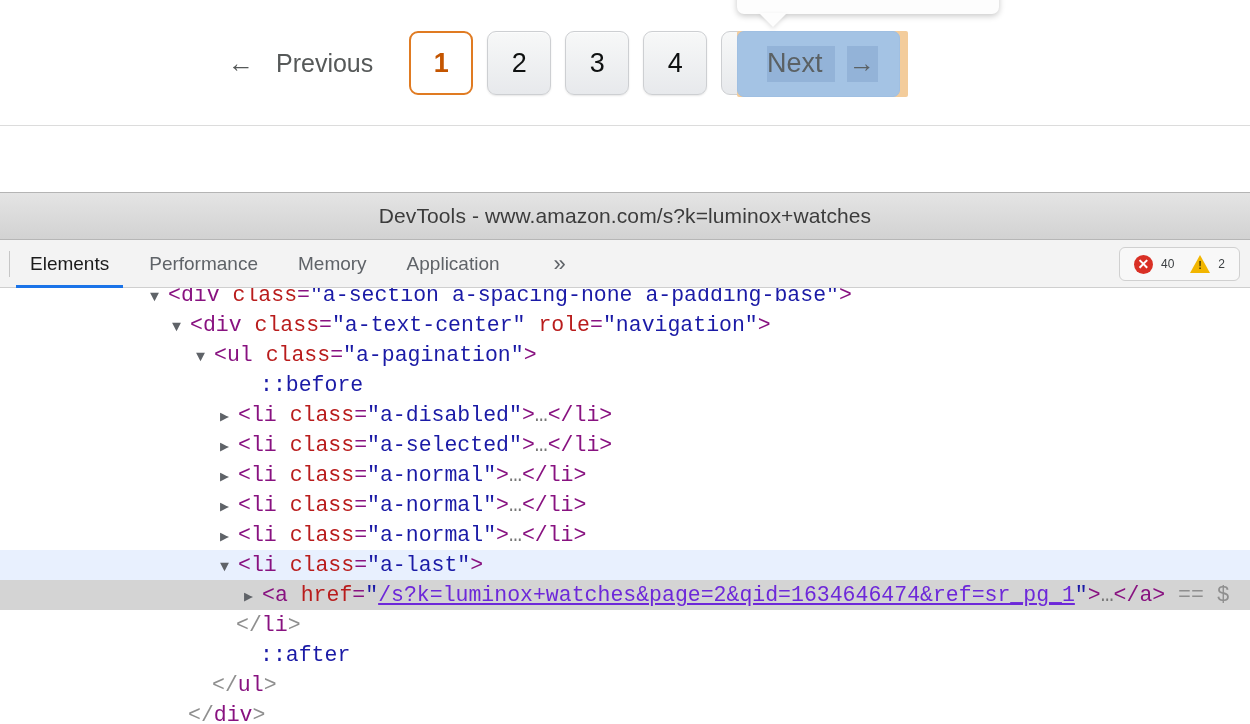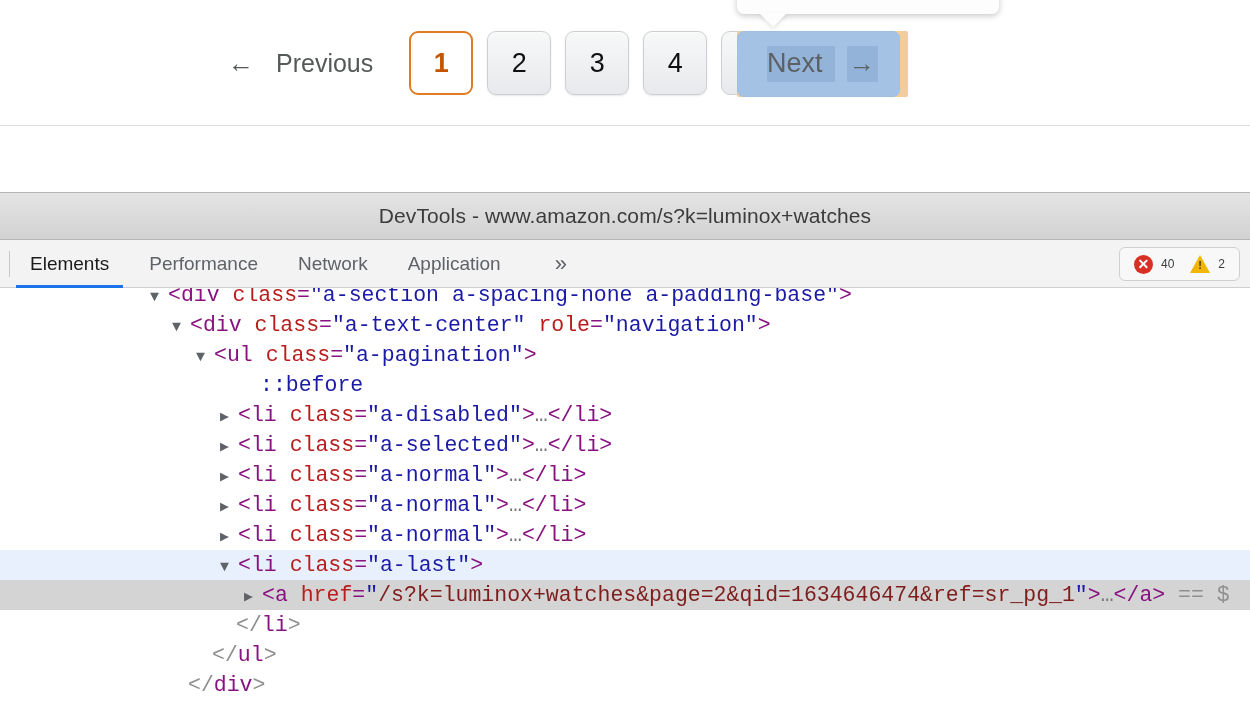--- a/index.html
+++ b/index.html
@@ -356,21 +356,21 @@
   .tw.empty { color: transparent; }
 
   .tag    { color: #881280; }
   .attr   { color: #b91c1c; }
   .val    { color: #1a1aa6; }
   .punct  { color: #881280; }
   .pseudo { color: #1a1aa6; }
   .ellip  { color: #777; }
   .close  { color: #881280; }
   .gray   { color: #8f8f8f; }
-  .link   { color: #7f1d1d; }
+  .link   { color: #6d28d9; text-decoration: underline; }
   .eq     { color: #8f8f8f; }
 </style>
 </head>
 <body>
 
 <div id="page">
 
   <div class="page-region">
     <div class="pagination-bar">
 
@@ -404,21 +404,21 @@
 
   <div class="devtools">
 
     <div class="dt-titlebar">
       <div class="dt-title">DevTools - www.amazon.com/s?k=luminox+watches</div>
     </div>
 
     <div class="dt-tabbar">
       <div class="dt-tab active">Elements</div>
       <div class="dt-tab">Performance</div>
-      <div class="dt-tab">Network</div>
+      <div class="dt-tab">Memory</div>
       <div class="dt-tab">Application</div>
       <div class="dt-more">»</div>
 
       <div class="dt-issues">
         <span class="iss-err-icon">✕</span>
         <span class="iss-count">40</span>
         <span class="iss-warn-icon"></span>
         <span class="iss-count">2</span>
       </div>
     </div>
@@ -430,18 +430,19 @@
         <div class="dom-row"><span class="ind" style="width: 196px;"></span><span class="tw">▼</span><span class="punct">&lt;</span><span class="tag">ul</span><span> </span><span class="attr">class</span><span class="punct">=</span><span class="val">"a-pagination"</span><span class="punct">&gt;</span></div>
         <div class="dom-row"><span class="ind" style="width: 242px;"></span><span class="tw empty">&nbsp;</span><span class="pseudo">::before</span></div>
         <div class="dom-row"><span class="ind" style="width: 220px;"></span><span class="tw">▶</span><span class="punct">&lt;</span><span class="tag">li</span><span> </span><span class="attr">class</span><span class="punct">=</span><span class="val">"a-disabled"</span><span class="punct">&gt;</span><span class="ellip">…</span><span class="punct">&lt;/</span><span class="tag">li</span><span class="punct">&gt;</span></div>
         <div class="dom-row"><span class="ind" style="width: 220px;"></span><span class="tw">▶</span><span class="punct">&lt;</span><span class="tag">li</span><span> </span><span class="attr">class</span><span class="punct">=</span><span class="val">"a-selected"</span><span class="punct">&gt;</span><span class="ellip">…</span><span class="punct">&lt;/</span><span class="tag">li</span><span class="punct">&gt;</span></div>
         <div class="dom-row"><span class="ind" style="width: 220px;"></span><span class="tw">▶</span><span class="punct">&lt;</span><span class="tag">li</span><span> </span><span class="attr">class</span><span class="punct">=</span><span class="val">"a-normal"</span><span class="punct">&gt;</span><span class="ellip">…</span><span class="punct">&lt;/</span><span class="tag">li</span><span class="punct">&gt;</span></div>
         <div class="dom-row"><span class="ind" style="width: 220px;"></span><span class="tw">▶</span><span class="punct">&lt;</span><span class="tag">li</span><span> </span><span class="attr">class</span><span class="punct">=</span><span class="val">"a-normal"</span><span class="punct">&gt;</span><span class="ellip">…</span><span class="punct">&lt;/</span><span class="tag">li</span><span class="punct">&gt;</span></div>
         <div class="dom-row"><span class="ind" style="width: 220px;"></span><span class="tw">▶</span><span class="punct">&lt;</span><span class="tag">li</span><span> </span><span class="attr">class</span><span class="punct">=</span><span class="val">"a-normal"</span><span class="punct">&gt;</span><span class="ellip">…</span><span class="punct">&lt;/</span><span class="tag">li</span><span class="punct">&gt;</span></div>
         <div class="dom-row hl-li"><span class="ind" style="width: 220px;"></span><span class="tw">▼</span><span class="punct">&lt;</span><span class="tag">li</span><span> </span><span class="attr">class</span><span class="punct">=</span><span class="val">"a-last"</span><span class="punct">&gt;</span></div>
         <div class="dom-row hl-sel"><span class="ind" style="width: 244px;"></span><span class="tw">▶</span><span class="punct">&lt;</span><span class="tag">a</span><span> </span><span class="attr">href</span><span class="punct">=</span><span class="val">"</span><span class="link">/s?k=luminox+watches&amp;page=2&amp;qid=1634646474&amp;ref=sr_pg_1</span><span class="val">"</span><span class="punct">&gt;</span><span class="ellip">…</span><span class="punct">&lt;/</span><span class="tag">a</span><span class="punct">&gt;</span><span>  </span><span class="eq">== $</span></div>
         <div class="dom-row"><span class="ind" style="width: 218px;"></span><span class="tw empty">&nbsp;</span><span class="gray">&lt;/</span><span class="close">li</span><span class="gray">&gt;</span></div>
+        <div class="dom-row"><span class="ind" style="width: 242px;"></span><span class="tw empty">&nbsp;</span><span class="pseudo">::after</span></div>
         <div class="dom-row"><span class="ind" style="width: 194px;"></span><span class="tw empty">&nbsp;</span><span class="gray">&lt;/</span><span class="close">ul</span><span class="gray">&gt;</span></div>
         <div class="dom-row"><span class="ind" style="width: 170px;"></span><span class="tw empty">&nbsp;</span><span class="gray">&lt;/</span><span class="close">div</span><span class="gray">&gt;</span></div>
       </div>
 
   </div>
 </div>
 
 </body></html>

